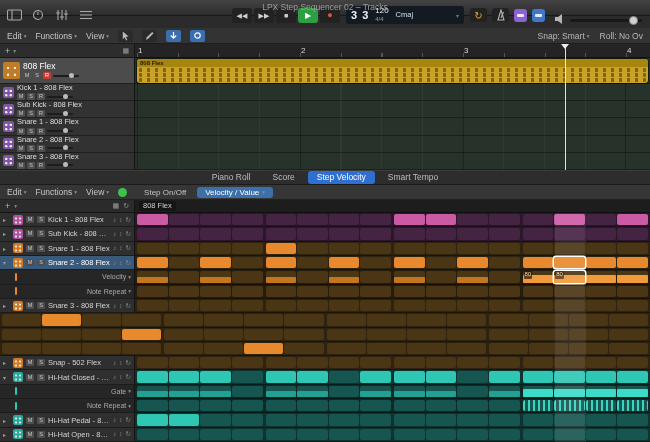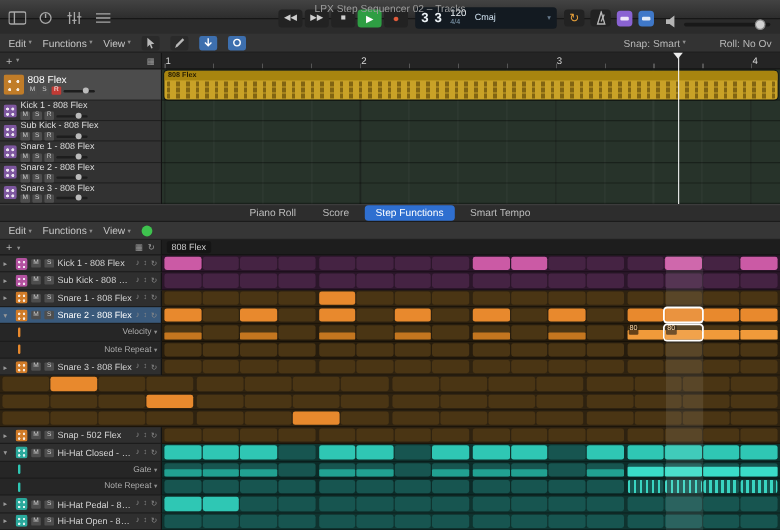--- a/index.html
+++ b/index.html
@@ -42,21 +42,21 @@
 
   
   #menubar{position:absolute;top:28px;left:0;width:650px;height:16px;background:#333;
     border-bottom:1px solid #1d1d1d;display:flex;align-items:center;gap:9px;
     padding:0 7px;font-size:8.5px;color:#c6c6c6;}
   .menu-item{display:flex;align-items:center;gap:2px;cursor:default;}
   .chev{font-size:5.5px;color:#8f8f8f;}
   .tool-ic{width:15px;height:12px;background:#2a2a2a;border-radius:2px;
     display:flex;align-items:center;justify-content:center;}
   .tool-ic.on{background:#3d6fae;}
-  .mb-right{margin-left:auto;display:flex;gap:28px;align-items:center;font-size:8.5px;color:#b8b8b8;}
+  .mb-right{margin-left:auto;display:flex;gap:10px;align-items:center;font-size:8.5px;color:#b8b8b8;}
 
   
   #tracklist-hdr{position:absolute;left:0;top:44px;width:135px;height:14px;background:#2d2d2d;
     border-right:1px solid #151515;border-bottom:1px solid #151515;display:flex;
     align-items:center;gap:3px;padding:0 5px;color:#b9b9b9;font-size:9px;}
   #tracklist-hdr .right{margin-left:auto;font-size:7px;color:#9a9a9a;display:flex;gap:4px;}
   #ruler{position:absolute;left:135px;top:44px;width:515px;height:14px;background:#242424;
     border-bottom:1px solid #111;overflow:hidden;}
   #ruler::after{content:"";position:absolute;left:2px;right:0;bottom:0;height:4px;
     background:repeating-linear-gradient(90deg,rgba(200,200,200,.3) 0 1px,transparent 1px 40.75px);}
@@ -420,41 +420,50 @@
         <div class="lane" style="height: 17.2px;"></div>
       </div>
   </div>
   <div id="playhead-tri"></div>
   <div id="playhead"></div>
 
   <div id="tabbar">
     <div id="tabs" style="display:flex;gap:4px;">
         <div class="tab">Piano Roll</div>
         <div class="tab">Score</div>
-        <div class="tab active">Step Functions</div>
+        <div class="tab active">Step Velocity</div>
         <div class="tab">Smart Tempo</div>
       </div>
   </div>
 
   <div id="seq-hd">
     <div id="menus-seq" style="display:flex;gap:9px;">
         <span class="menu-item">
           <span>Edit</span>
           <span class="chev">▾</span>
         </span>
         <span class="menu-item">
           <span>Functions</span>
           <span class="chev">▾</span>
         </span>
         <span class="menu-item">
           <span>View</span>
           <span class="chev">▾</span>
         </span>
       </div>
     <span class="rec-dot"></span>
+    <div id="modes">
+        <div class="mode">
+          <span>Step On/Off</span>
+        </div>
+        <div class="mode active">
+          <span>Velocity / Value</span>
+          <span class="chev">▾</span>
+        </div>
+      </div>
   </div>
 
   <div id="seq-sub-left">
     <span>+</span>
     <span class="chev">▾</span>
     <span class="right">
       <span>▦</span>
       <span>↻</span>
     </span>
   </div>

